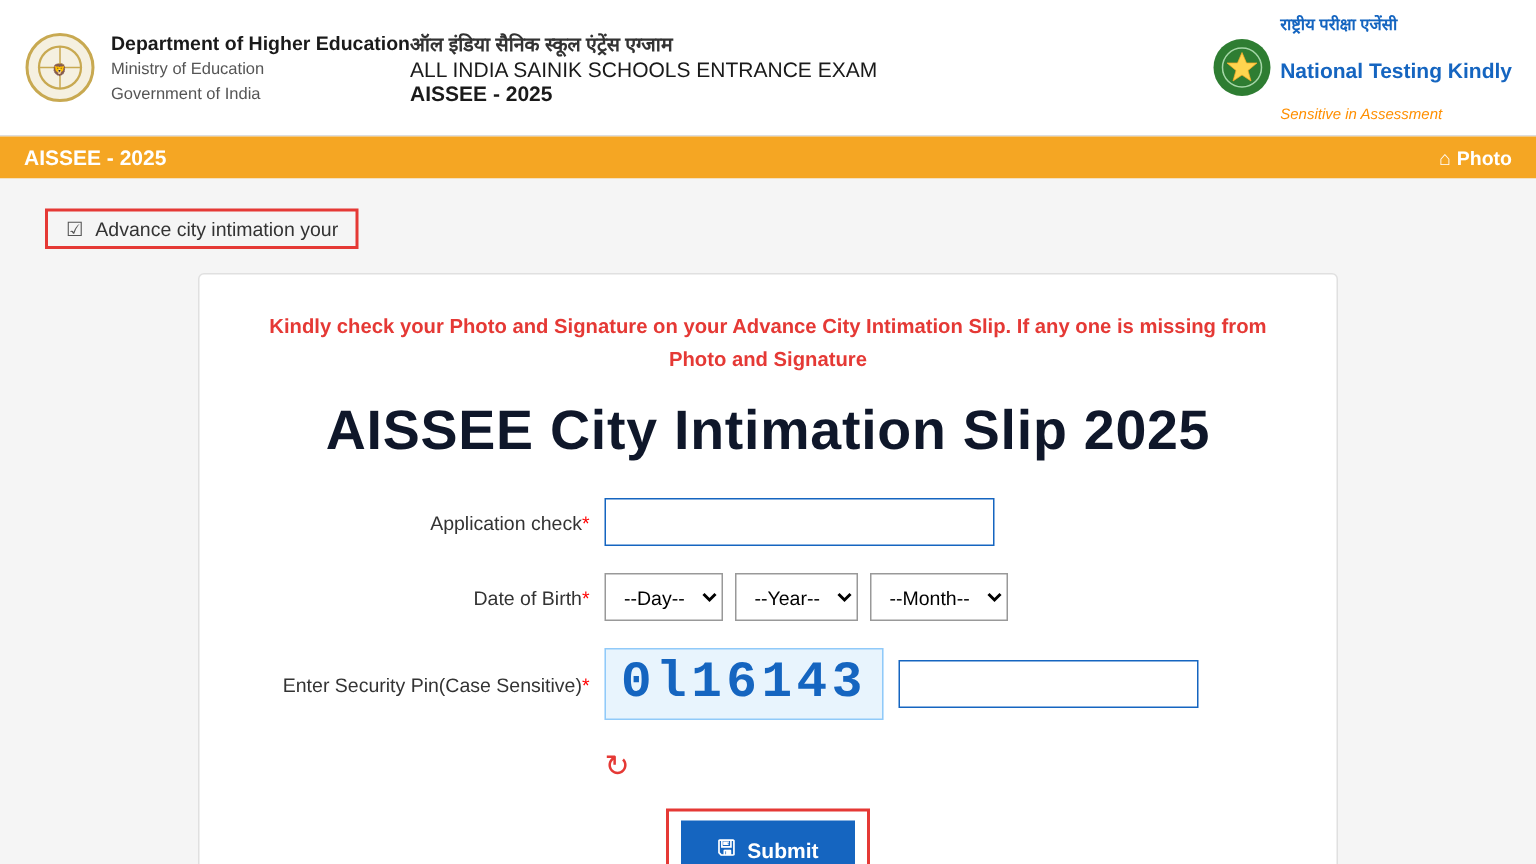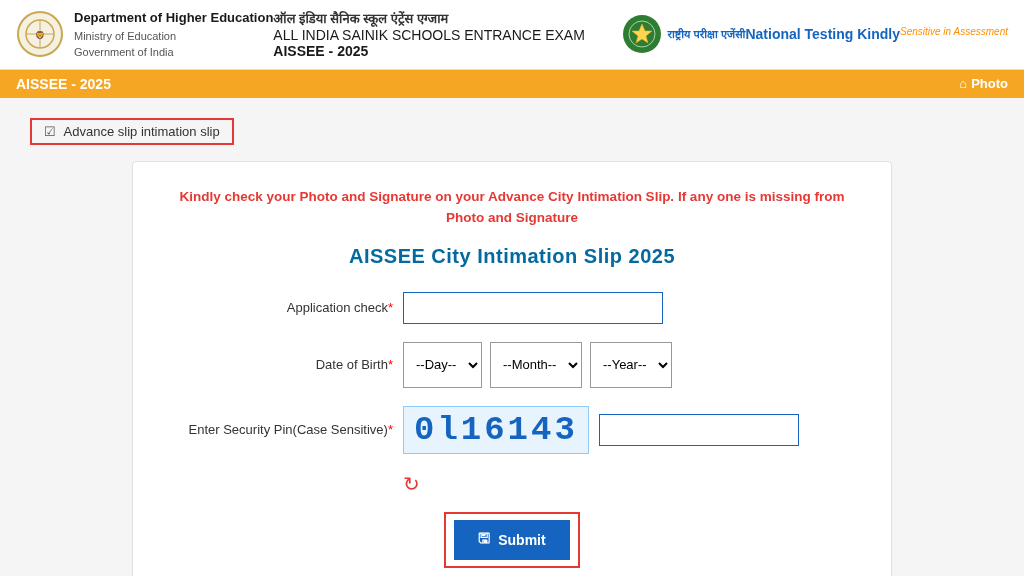--- a/index.html
+++ b/index.html
@@ -71,21 +71,22 @@
       border-radius: 50%;
       width: 38px;
       height: 38px;
       display: flex;
       align-items: center;
       justify-content: center;
       font-size: 18px;
     }
     .nta-text {
       display: flex;
-      flex-direction: row;
+      flex-direction: column;
+      gap: 16px;
     }
     .nta-hindi {
       font-size: 11px;
       color: #1565c0;
       font-weight: bold;
     }
     .nta-english {
       font-size: 14px;
       color: #1565c0;
       font-weight: bold;
@@ -152,23 +153,23 @@
       text-align: center;
       color: #e53935;
       font-size: 13.5px;
       font-weight: bold;
       margin-bottom: 16px;
       line-height: 1.6;
     }
 
     .page-title {
       text-align: center;
-      font-size: 20px;
-      font-weight: bold;
-      color: #0369a1;
+      font-size: 37px;
+      font-weight: bold;
+      color: #0f172a;
       margin-bottom: 24px;
       letter-spacing: 0.5px;
     }
 
     
     .form-row {
       display: flex;
       align-items: center;
       margin-bottom: 18px;
       gap: 10px;
@@ -194,21 +195,21 @@
     
     .dob-selects {
       display: flex;
       gap: 8px;
     }
     .dob-select {
       border: 1px solid #999;
       padding: 5px 8px;
       font-size: 13px;
       background: white;
-      height: 46px;
+      height: 32px;
       cursor: pointer;
     }
 
     
     .security-row {
       display: flex;
       align-items: center;
       gap: 10px;
     }
     .captcha-image {
@@ -308,21 +309,21 @@
     <span>⌂</span>
     <span>Photo</span>
   </a>
 </div>
 
 <div class="main">
 
   
   <div class="breadcrumb">
     <span class="breadcrumb-icon">☑</span>
-    <span>Advance slip intimation slip</span>
+    <span>Advance city intimation your</span>
   </div>
 
   
   <div class="form-container">
 
     <div class="warning-text">Kindly check your Photo and Signature on your Advance City Intimation Slip. If any one is missing from Photo and Signature</div>
 
     <div class="page-title">AISSEE  City Intimation Slip 2025</div>
 
     <div class="form-row">
@@ -334,24 +335,24 @@
 
     <div class="form-row">
       <label class="form-label">
         <span>Date of Birth</span><span class="required">*</span>
       </label>
       <div class="dob-selects">
         <select class="dob-select">
           <option>--Day--</option>
         </select>
         <select class="dob-select">
-          <option>--Month--</option>
+          <option>--Year--</option>
         </select>
         <select class="dob-select">
-          <option>--Year--</option>
+          <option>--Month--</option>
         </select>
       </div>
     </div>
 
     <div class="form-row">
       <label class="form-label">
         <span>Enter Security Pin(Case Sensitive)</span><span class="required">*</span>
       </label>
       <div class="security-row">
         <div class="captcha-image">0l16143</div>

